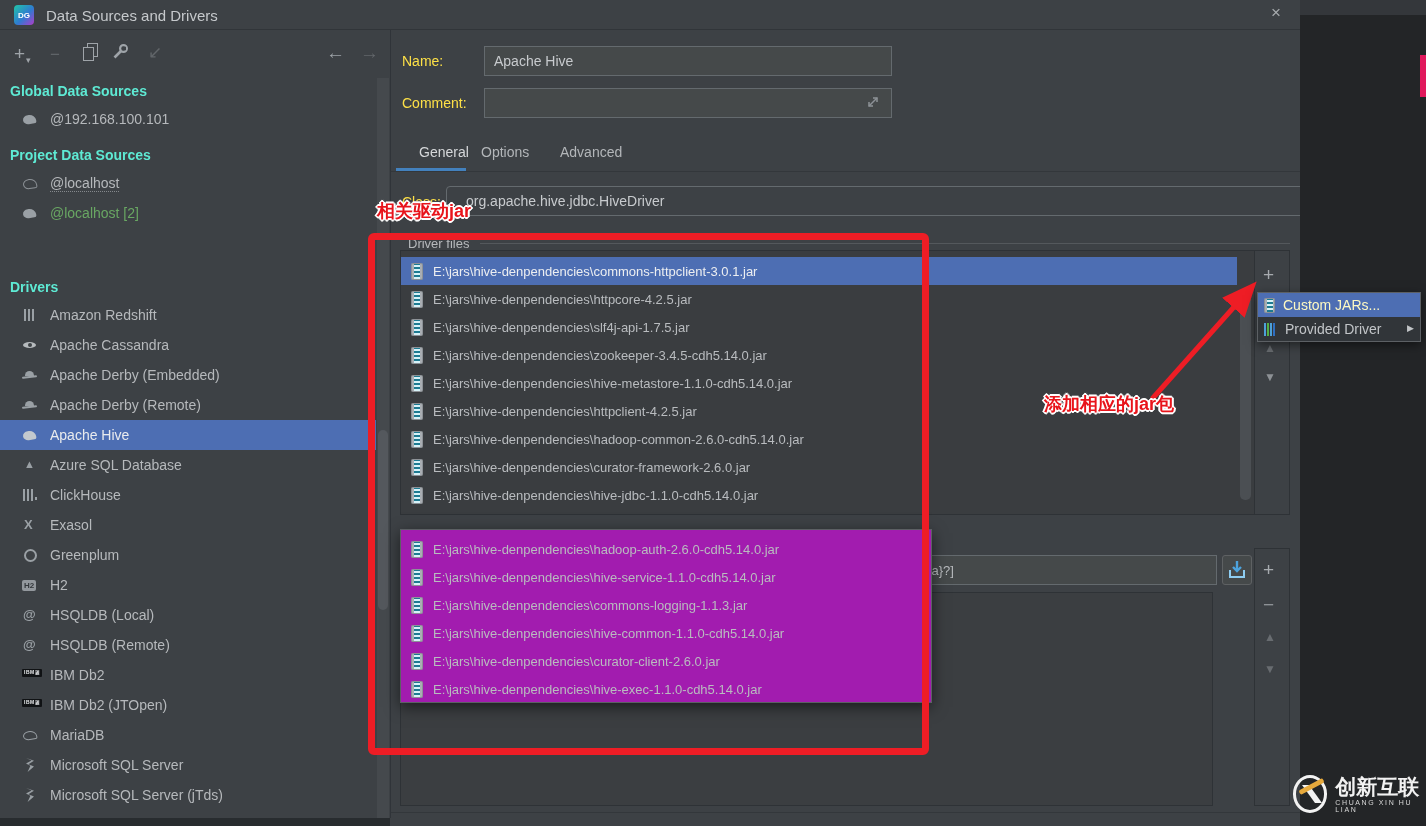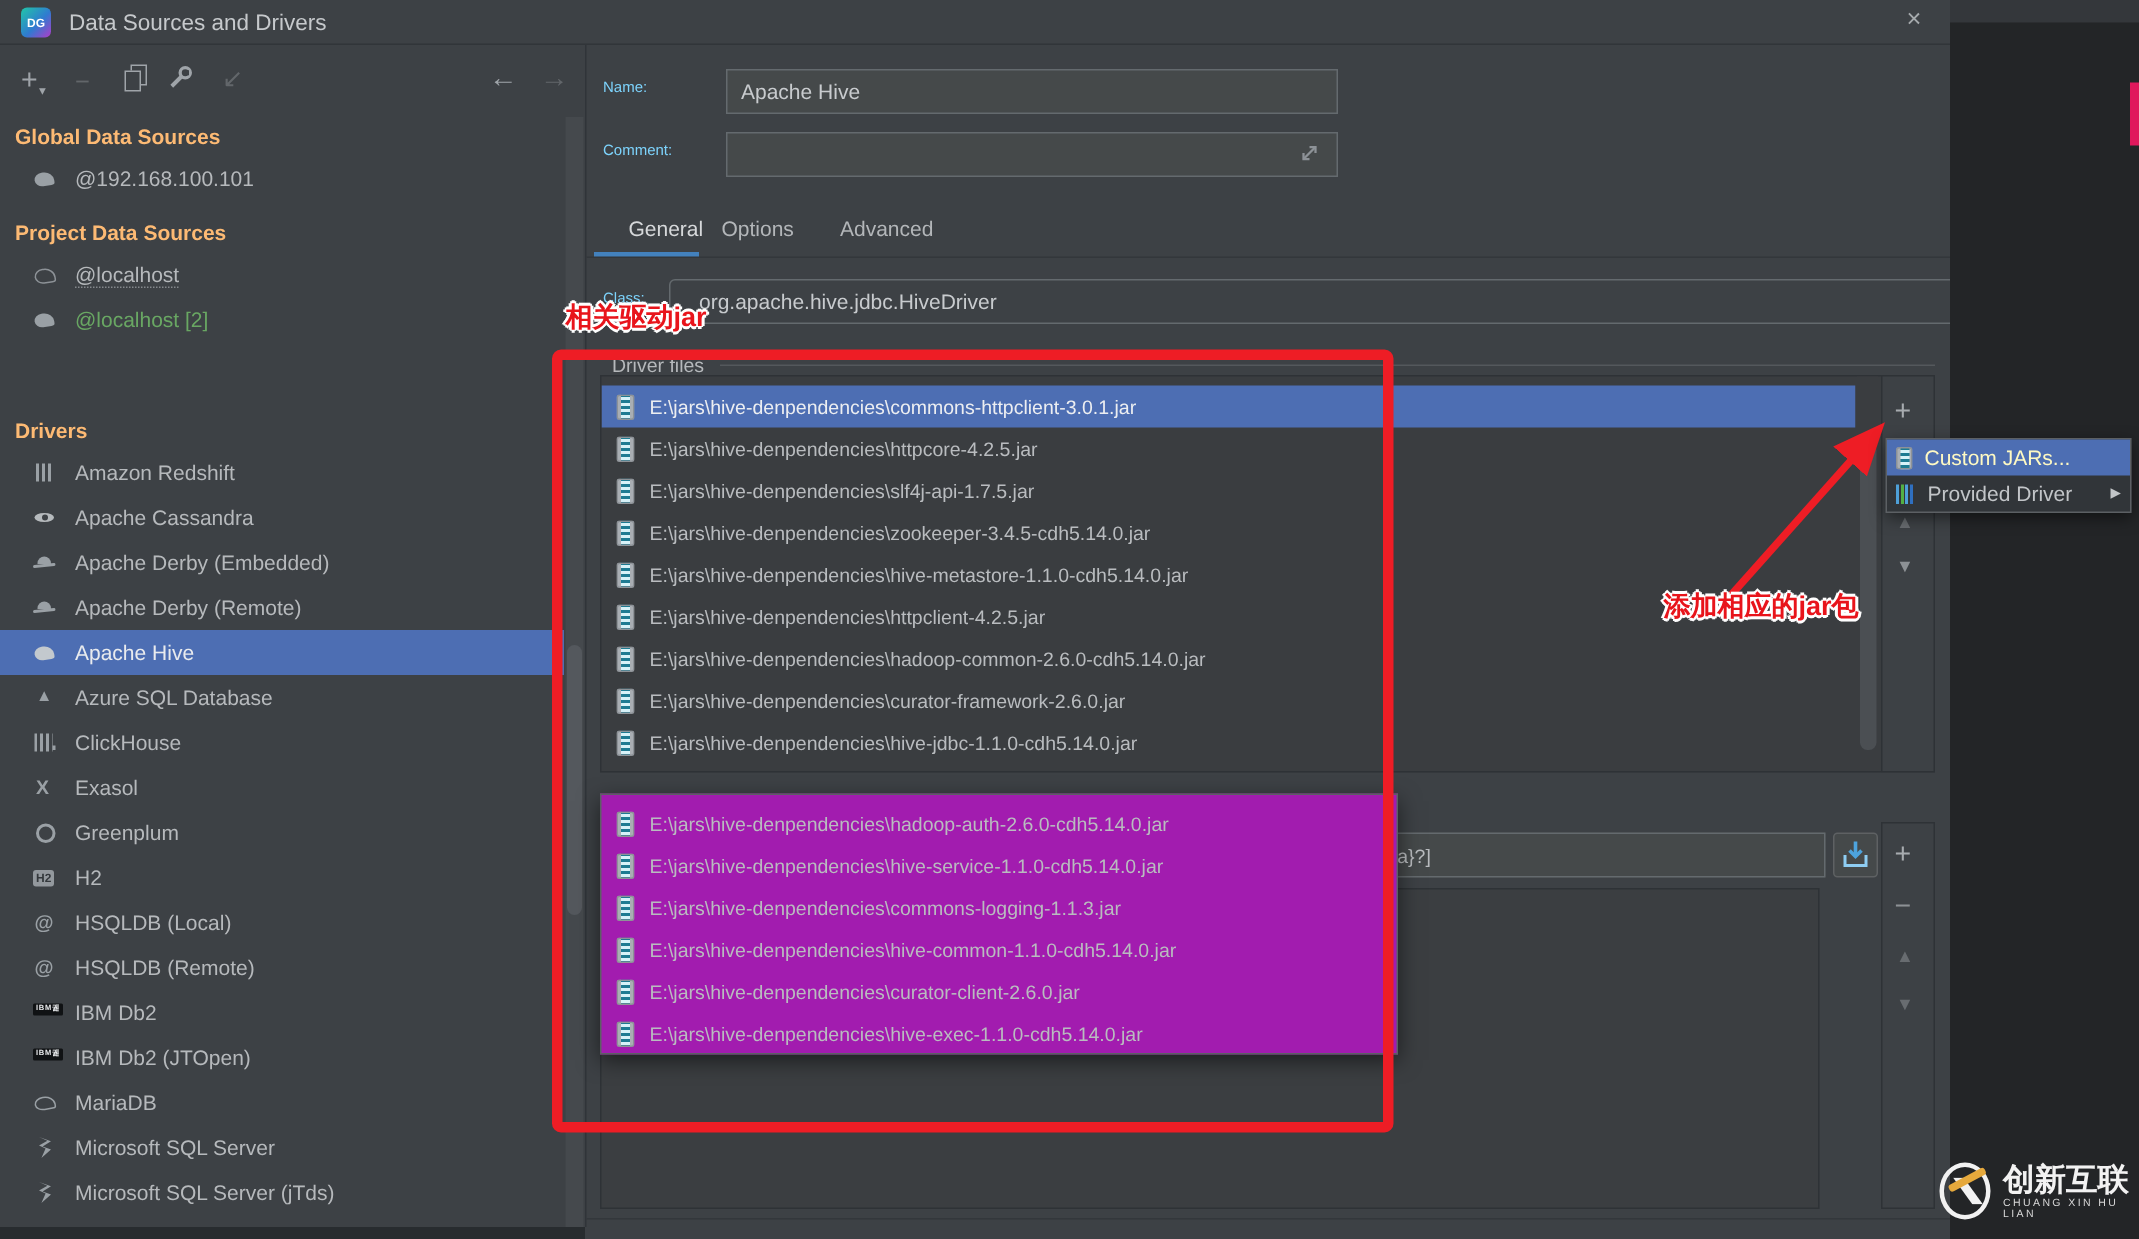--- a/index.html
+++ b/index.html
@@ -22,21 +22,21 @@
   .tb-ico { position:absolute; font-size:17px; color:#9fa4a9; line-height:1; }
   .tb-ico.dim { color:#62666a; }
   .copy-ic { position:absolute; width:16px; height:16px; }
   .copy-ic::before { content:""; position:absolute; left:5px; top:0; width:9px; height:12px; border:1.5px solid #9fa4a9; background:#3d4145; }
   .copy-ic::after  { content:""; position:absolute; left:1px; top:4px; width:9px; height:12px; border:1.5px solid #9fa4a9; background:#3d4145; }
   .scroll-track { position:absolute; background:#45494d; }
   .scroll-thumb { position:absolute; background:#54585d; border-radius:5px; }
 
   .tree { position:absolute; left:0; top:78px; width:376px; height:740px; overflow:hidden; }
   .tree-row { display:flex; align-items:center; height:30px; padding-left:22px; gap:12px; font-size:14px; color:#b6b9bc; }
-  .tree-row.section { height:26px; padding-left:10px; font-weight:bold; color:#fdba74; }
+  .tree-row.section { height:26px; padding-left:10px; font-weight:bold; color:#5eead4; }
   .tree-row.gap-sm { margin-top:8px; }
   .tree-row.gap-lg { margin-top:46px; }
   .tree-row.selected { background:#4d6eb3; color:#e9ebee; }
   .tree-row.green .row-label { color:#69a763; }
   .tree-row.underline .row-label { border-bottom:1px dotted #84888c; }
 
   
   .ti { position:relative; width:16px; height:16px; flex:none; }
   .ic-mysql::before { content:""; position:absolute; left:1px; top:4px; width:13px; height:9px; background:#9aa0a5;
     border-radius:7px 9px 3px 7px/6px 8px 2px 6px; transform:rotate(-8deg); }
@@ -60,21 +60,21 @@
     padding:1px 2px; border-radius:2px; }
   .ic-hsqldb::before { content:"@"; position:absolute; left:1px; top:0; font-size:13px; font-weight:bold; color:#9aa0a5; }
   .ic-db2::before { content:"IBM\ADB2"; white-space:pre; position:absolute; left:0; top:2px; background:#101214; color:#e8eaec;
     font-size:5px; line-height:5.5px; font-weight:bold; padding:1px 2px; border-radius:1px; letter-spacing:.5px; }
   .ic-mariadb::before { content:""; position:absolute; left:1px; top:4px; width:12px; height:7px; border:1.5px solid #9aa0a5;
     border-radius:7px 9px 2px 7px/5px 7px 2px 5px; transform:rotate(-10deg); }
   .ic-mssql::before { content:""; position:absolute; left:4px; top:1px; width:8px; height:14px; background:#9aa0a5;
     clip-path:polygon(0 0,100% 20%,30% 45%,100% 60%,20% 100%,55% 55%,0 40%,70% 18%); }
 
   
-  .fld-label { position:absolute; font-size:10px; color:#7dd3fc; }
+  .fld-label { position:absolute; font-size:14px; color:#fde047; }
   .text-field { position:absolute; background:#45494a; border:1px solid #646a6e; color:#c8cbce; font-size:14px;
     display:flex; align-items:center; padding-left:9px; }
   .tab { position:absolute; font-size:14px; color:#b3b6b9; }
   .tab.active { color:#d6d8da; }
   .tab-underline { position:absolute; background:#4381bd; }
   .hline { position:absolute; background:#33373b; height:1px; }
   .combo { position:absolute; border:1px solid #646a6e; border-radius:4px; color:#c8cbce; font-size:14px;
     display:flex; align-items:center; padding-left:19px; }
   .combo-arrow { position:absolute; right:12px; top:7px; color:#9ba0a5; font-size:11px; }
   .group-label { position:absolute; font-size:13px; color:#b6b9bc; }
@@ -413,15 +413,15 @@
   <div class="anno-box"></div>
   <svg class="anno-arrow" width="1426" height="826">
     <defs>
       <marker id="ah" markerWidth="8" markerHeight="8" refX="5" refY="3" orient="auto">
         <polygon points="0,0 7,3 0,6" fill="#ee1d25"></polygon>
       </marker>
     </defs>
     <line x1="1152" y1="399" x2="1250" y2="289" stroke="#ee1d25" stroke-width="5" marker-end="url(#ah)"></line>
   </svg>
   <div class="anno-text" style="left:377px; top:199px;">相关驱动jar</div>
-  <div class="anno-text" style="left:1109px; top:392px;">添加相应的jar包</div>
+  <div class="anno-text" style="left:1044px; top:392px;">添加相应的jar包</div>
 
 </div>
 
 </body></html>

